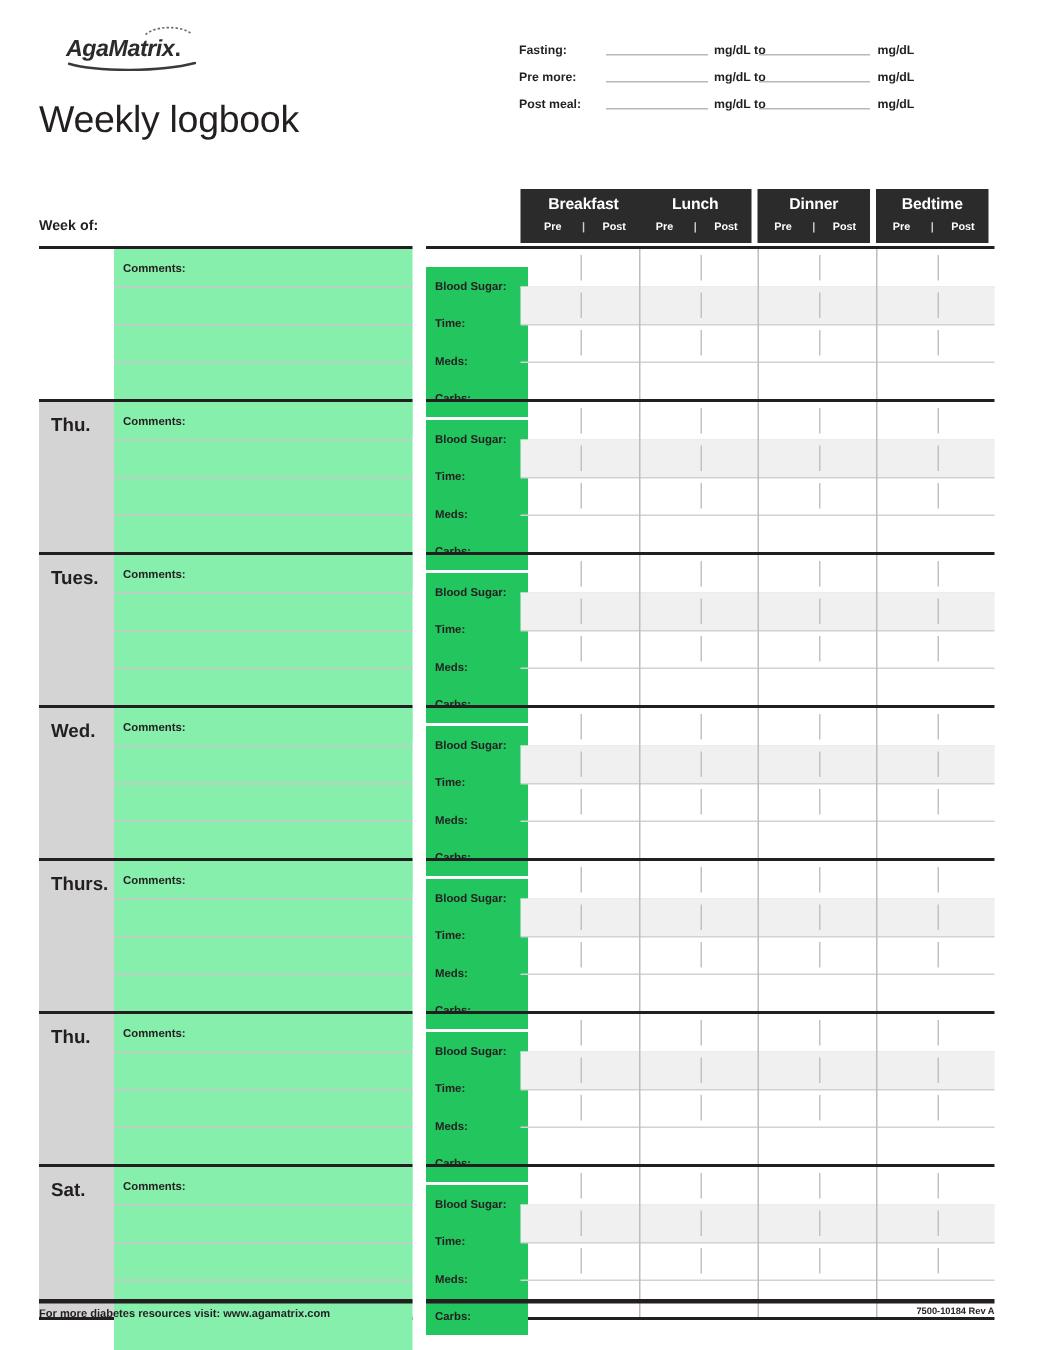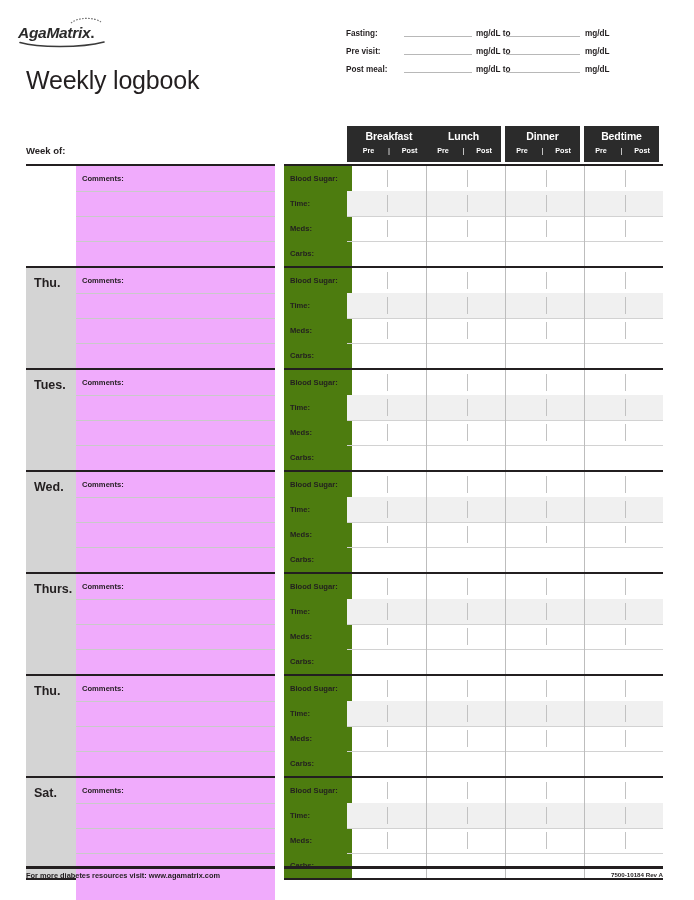--- a/index.html
+++ b/index.html
@@ -19,21 +19,21 @@
     position: absolute;
     left: 0; top: 0;
     width: 694px;
     height: 900px;
     background: #ffffff;
   }
 
   
   .logo-wrap {
     position: absolute;
-    left: 18px;
+    left: 44px;
     top: 25px;
     width: 110px;
     height: 30px;
   }
   .logo-text {
     font-family: "Liberation Sans", sans-serif;
     font-style: italic;
     font-weight: bold;
     font-size: 15.5px;
     letter-spacing: -0.3px;
@@ -203,21 +203,21 @@
     color: #231f20;
     padding: 8px 0 0 8px;
     white-space: nowrap;
   }
   .comments-cell {
     position: absolute;
     left: 50px;
     top: 0;
     width: 199px;
     height: 124px;
-    background: #f0abfc;
+    background: #86efac;
   }
   .comments-label {
     font-size: 7.6px;
     font-weight: bold;
     color: #231f20;
     padding: 8px 0 0 6px;
     white-space: nowrap;
   }
   .comments-rule {
     position: absolute;
@@ -241,24 +241,24 @@
     position: relative;
     height: 100px;
     border-top: 2.5px solid #231f20;
   }
   .grid-day.last {
     border-bottom: 2.5px solid #231f20;
   }
   .label-col {
     position: absolute;
     left: 0;
-    top: 0;
+    top: 12px;
     width: 68px;
     height: 100px;
-    background: #4d7c0f;
+    background: #22c55e;
   }
   .row-label {
     position: absolute;
     left: 6px;
     font-size: 7.6px;
     font-weight: bold;
     color: #231f20;
     white-space: nowrap;
   }
   .cells-area {
@@ -360,21 +360,21 @@
 
     <div class="range-row">
       <span class="range-label">Fasting:</span>
       <span class="range-blank rb1"></span>
       <span class="range-unit1"><span>mg/dL</span> <span>to</span></span>
       <span class="range-blank rb2"></span>
       <span class="range-unit2">mg/dL</span>
     </div>
 
     <div class="range-row">
-      <span class="range-label">Pre visit:</span>
+      <span class="range-label">Pre more:</span>
       <span class="range-blank rb1"></span>
       <span class="range-unit1"><span>mg/dL</span> <span>to</span></span>
       <span class="range-blank rb2"></span>
       <span class="range-unit2">mg/dL</span>
     </div>
 
     <div class="range-row">
       <span class="range-label">Post meal:</span>
       <span class="range-blank rb1"></span>
       <span class="range-unit1"><span>mg/dL</span> <span>to</span></span>

